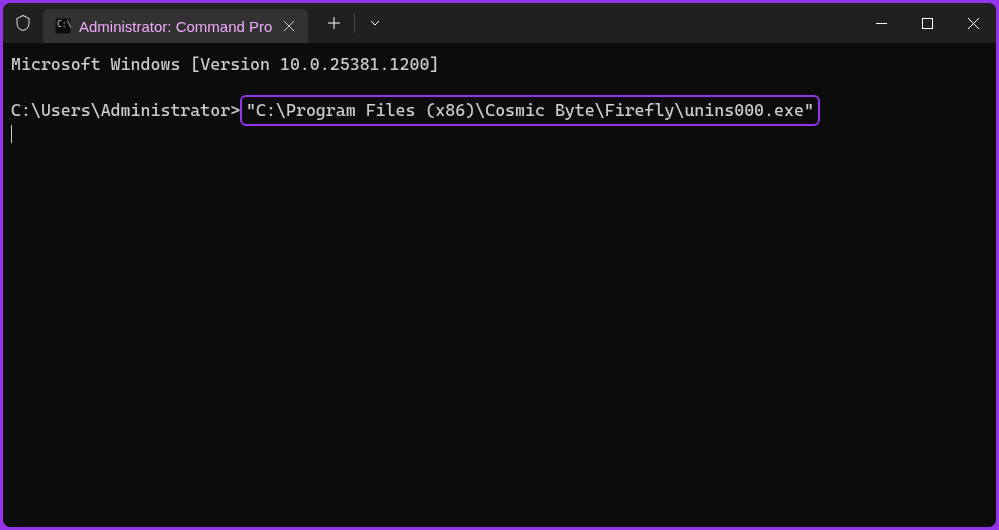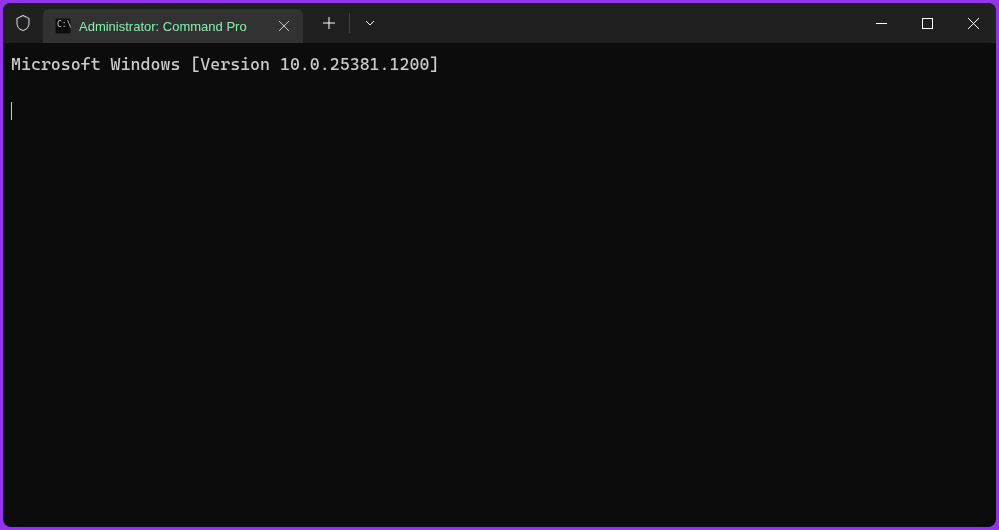--- a/index.html
+++ b/index.html
@@ -46,22 +46,22 @@
       gap: 8px;
     }
     .tab-cmd-icon {
       width: 16px;
       height: 16px;
       display: flex;
       align-items: center;
       justify-content: center;
     }
     .tab-title {
-      color: #86efac;
-      font-size: 13px;
+      color: #f0abfc;
+      font-size: 15px;
       font-family: 'Segoe UI', sans-serif;
       flex: 1;
       white-space: nowrap;
       overflow: hidden;
     }
     .tab-close {
       width: 18px;
       height: 18px;
       display: flex;
       align-items: center;
@@ -106,21 +106,20 @@
     }
     .terminal {
       flex: 1;
       background: #0c0c0c;
       padding: 10px 8px;
       font-family: 'Cascadia Mono', 'Consolas', monospace;
       font-size: 17px;
       color: #cccccc;
       line-height: 1.35;
       position: relative;
-      border-radius: 20px;
     }
     .terminal-line {
       white-space: pre;
     }
     .prompt-line {
       display: flex;
       flex-wrap: nowrap;
     }
     .highlight-box {
       border: 2px solid #9333ea;
@@ -192,15 +191,18 @@
         <svg width="11" height="11" viewBox="0 0 11 11" stroke="#ffffff" stroke-width="1">
           <line x1="0" y1="0" x2="11" y2="11"></line>
           <line x1="11" y1="0" x2="0" y2="11"></line>
         </svg>
       </div>
     </div>
   </div>
   <div class="terminal">
     <div class="terminal-line">Microsoft Windows [Version 10.0.25381.1200]</div>
     <div class="terminal-line">&nbsp;</div>
+    <div class="terminal-line prompt-line">
+      <span>C:\Users\Administrator&gt;</span><span class="highlight-box"><span>"C:\Program Files (x86)\Cosmic Byte\Firefly\unins000.exe"</span></span>
+    </div>
     <div class="terminal-line"><span class="cursor"></span></div>
   </div>
 </div>
 
 </body></html>

